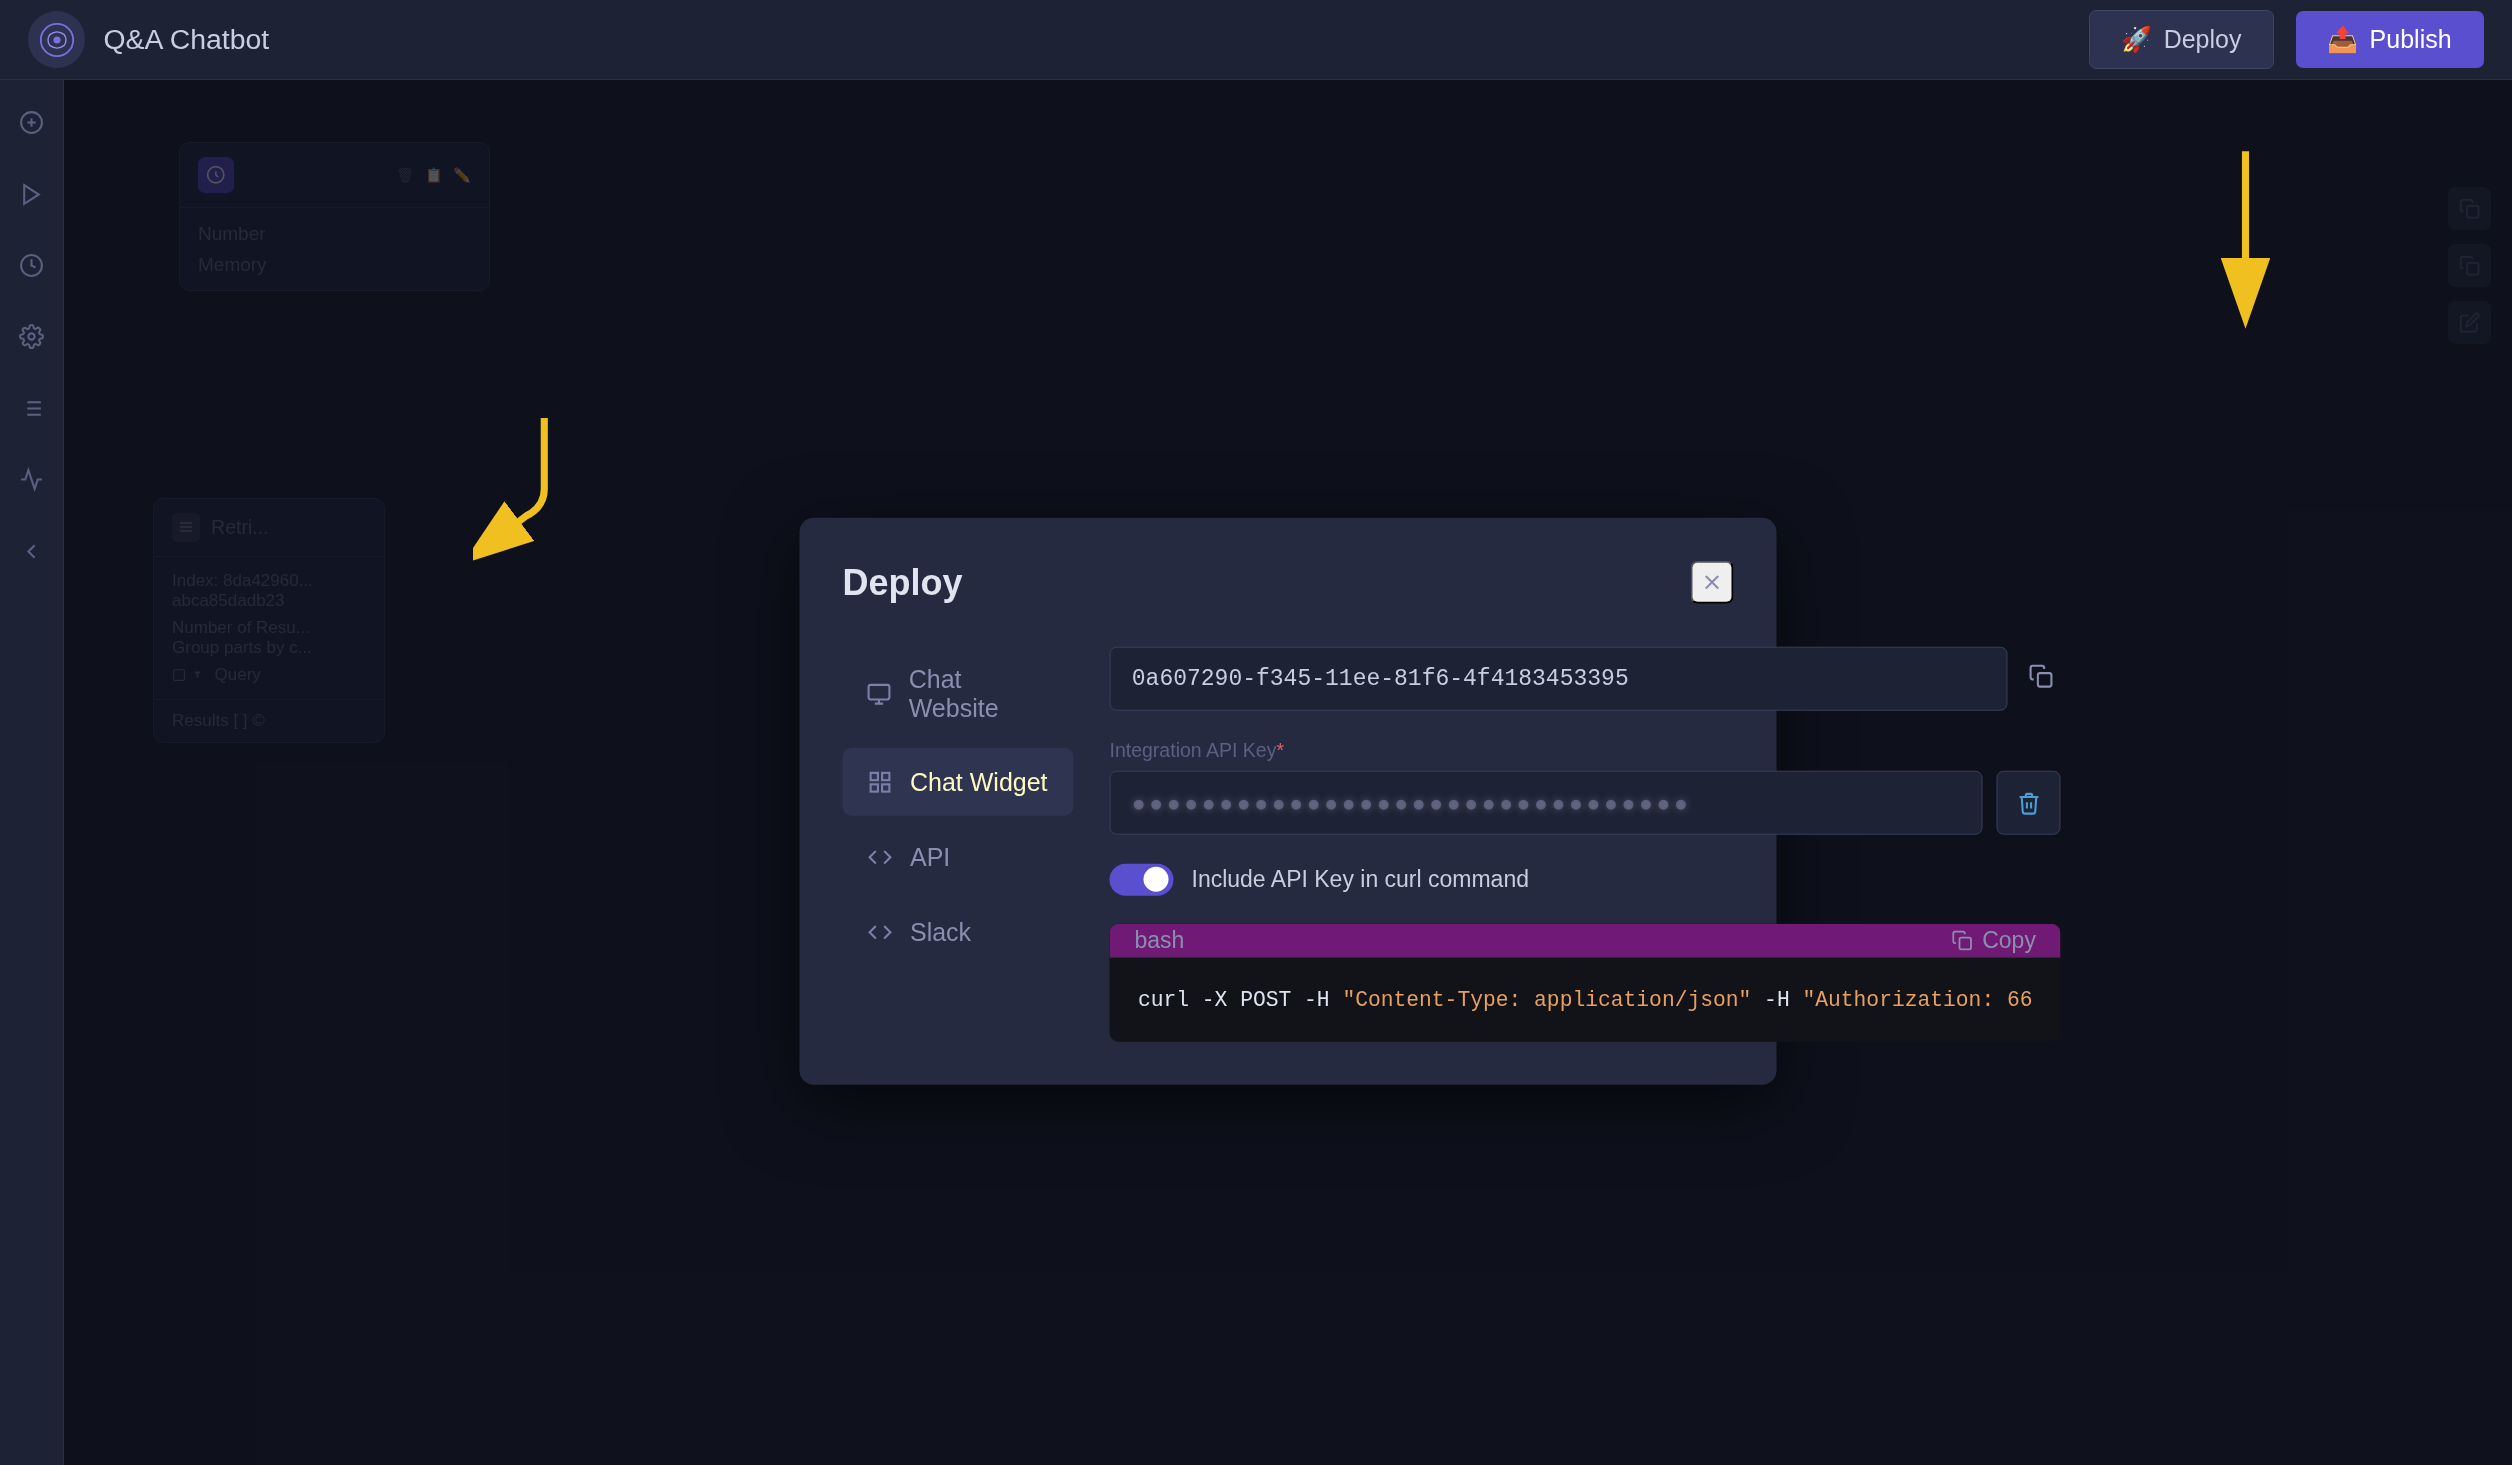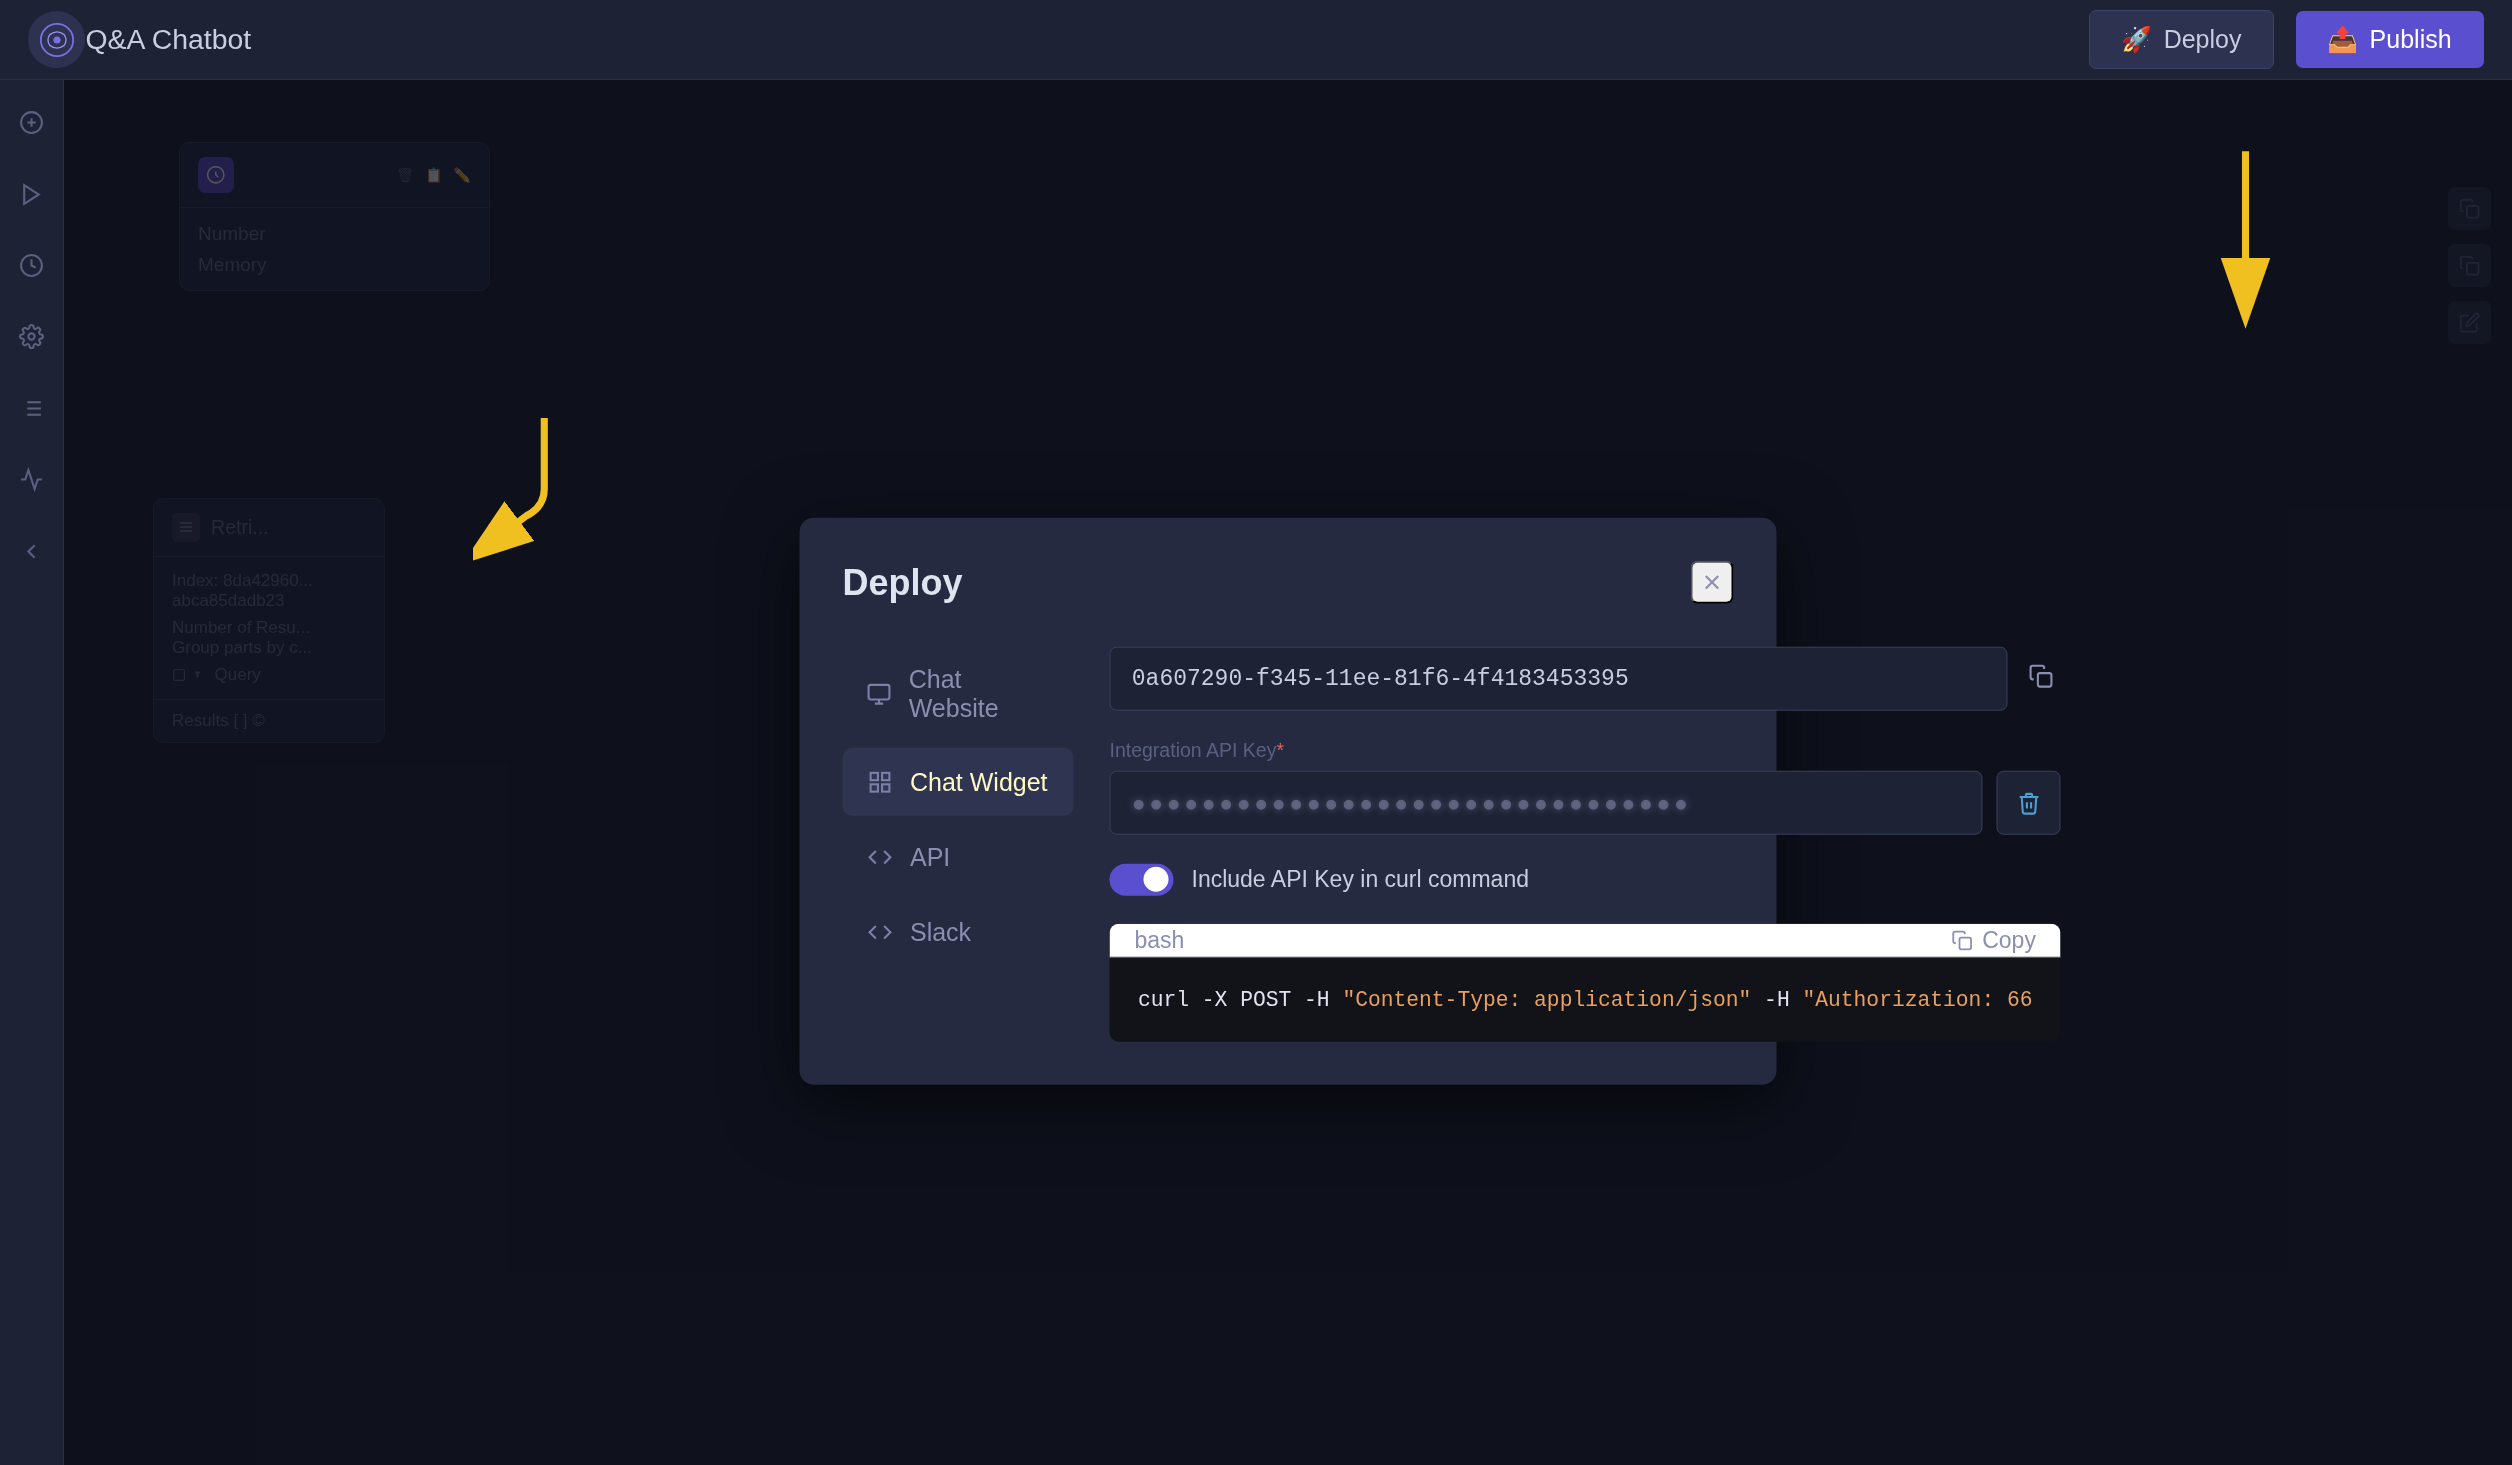--- a/index.html
+++ b/index.html
@@ -21,21 +21,21 @@
       align-items: center;
       justify-content: space-between;
       padding: 0 28.4px;
       border-bottom: 0.9px solid #2a2f45;
       position: relative;
       z-index: 10;
     }
     .top-bar-left {
       display: flex;
       align-items: center;
-      gap: 0;
+      gap: 18px;
       text-align: right;
     }
     .app-logo {
       width: 57px;
       height: 57px;
       background: #2d3250;
       border-radius: 50%;
       display: flex;
       align-items: center;
       justify-content: center;
@@ -327,21 +327,21 @@
     .code-block {
       background: #111318;
       border-radius: 9px;
       overflow: hidden;
     }
     .code-header {
       display: flex;
       align-items: flex-end;
       justify-content: space-between;
       padding: 3px 25px;
-      background: #ffffff;
+      background: #701a75;
       border-bottom: 0.9px solid #2a2f3a;
     }
     .code-lang {
       font-size: 23px;
       color: #8a8fb0;
     }
     .code-copy-btn {
       display: flex;
       align-items: center;
       gap: 9px;

